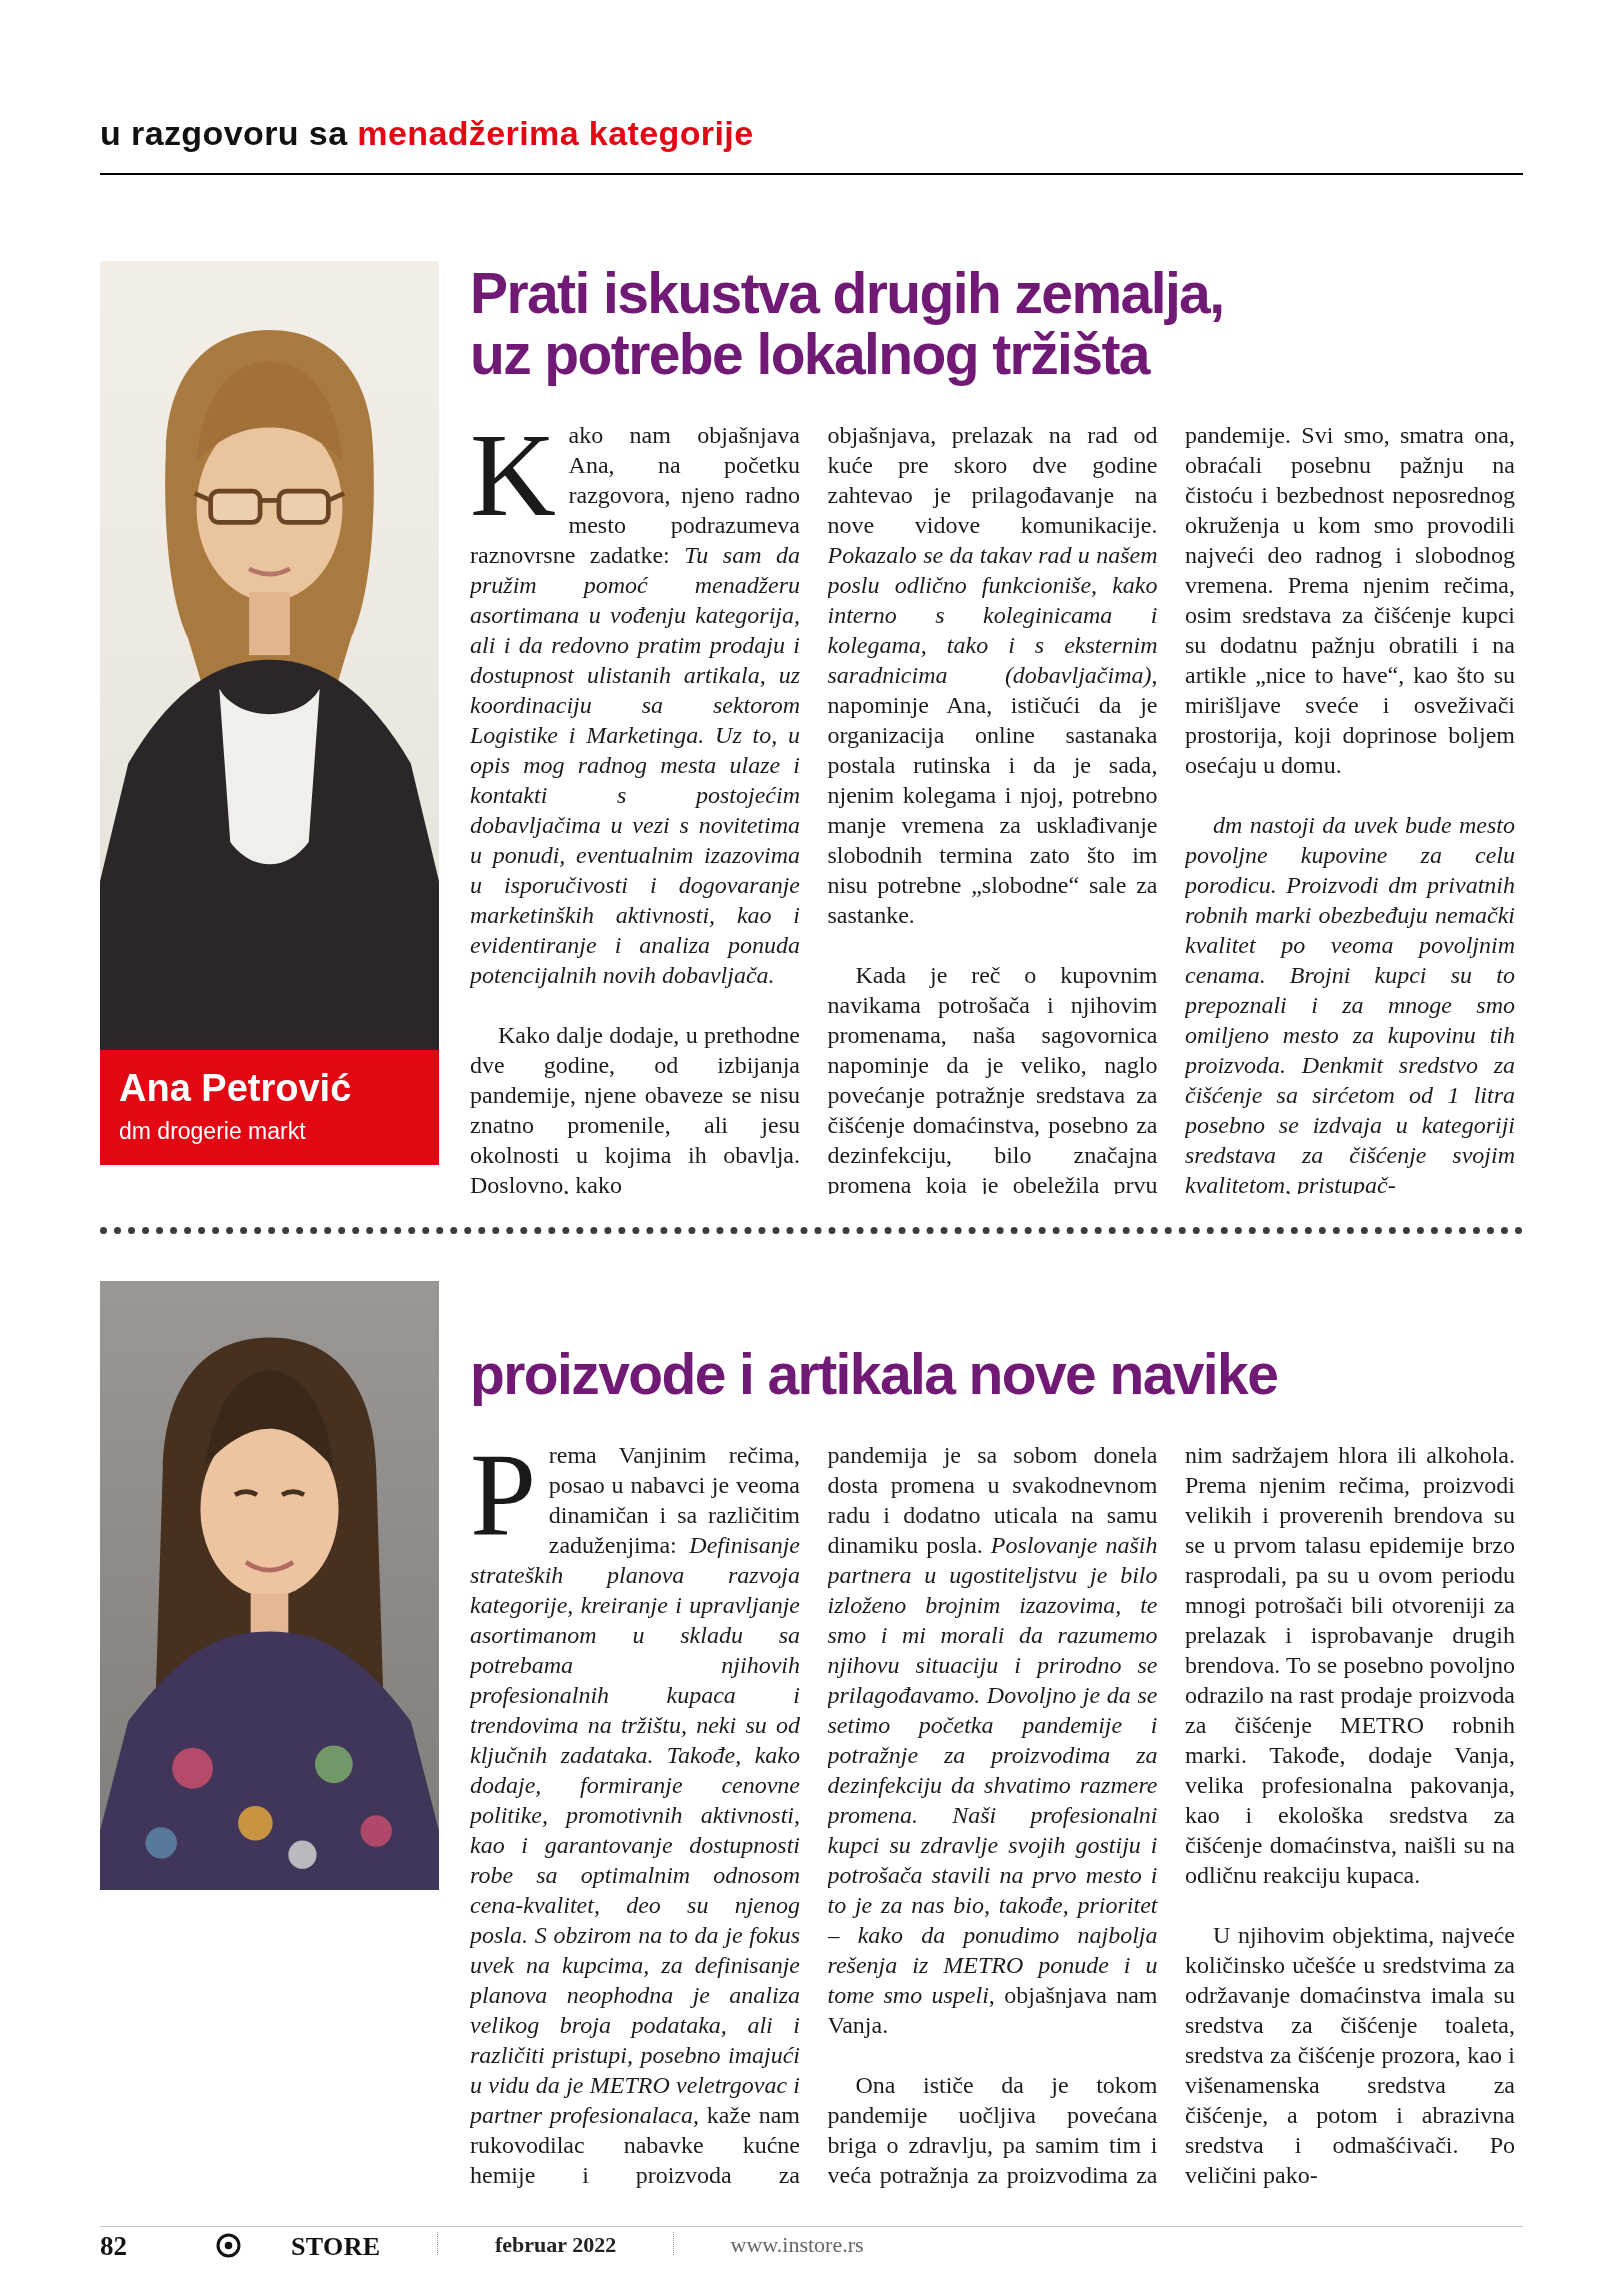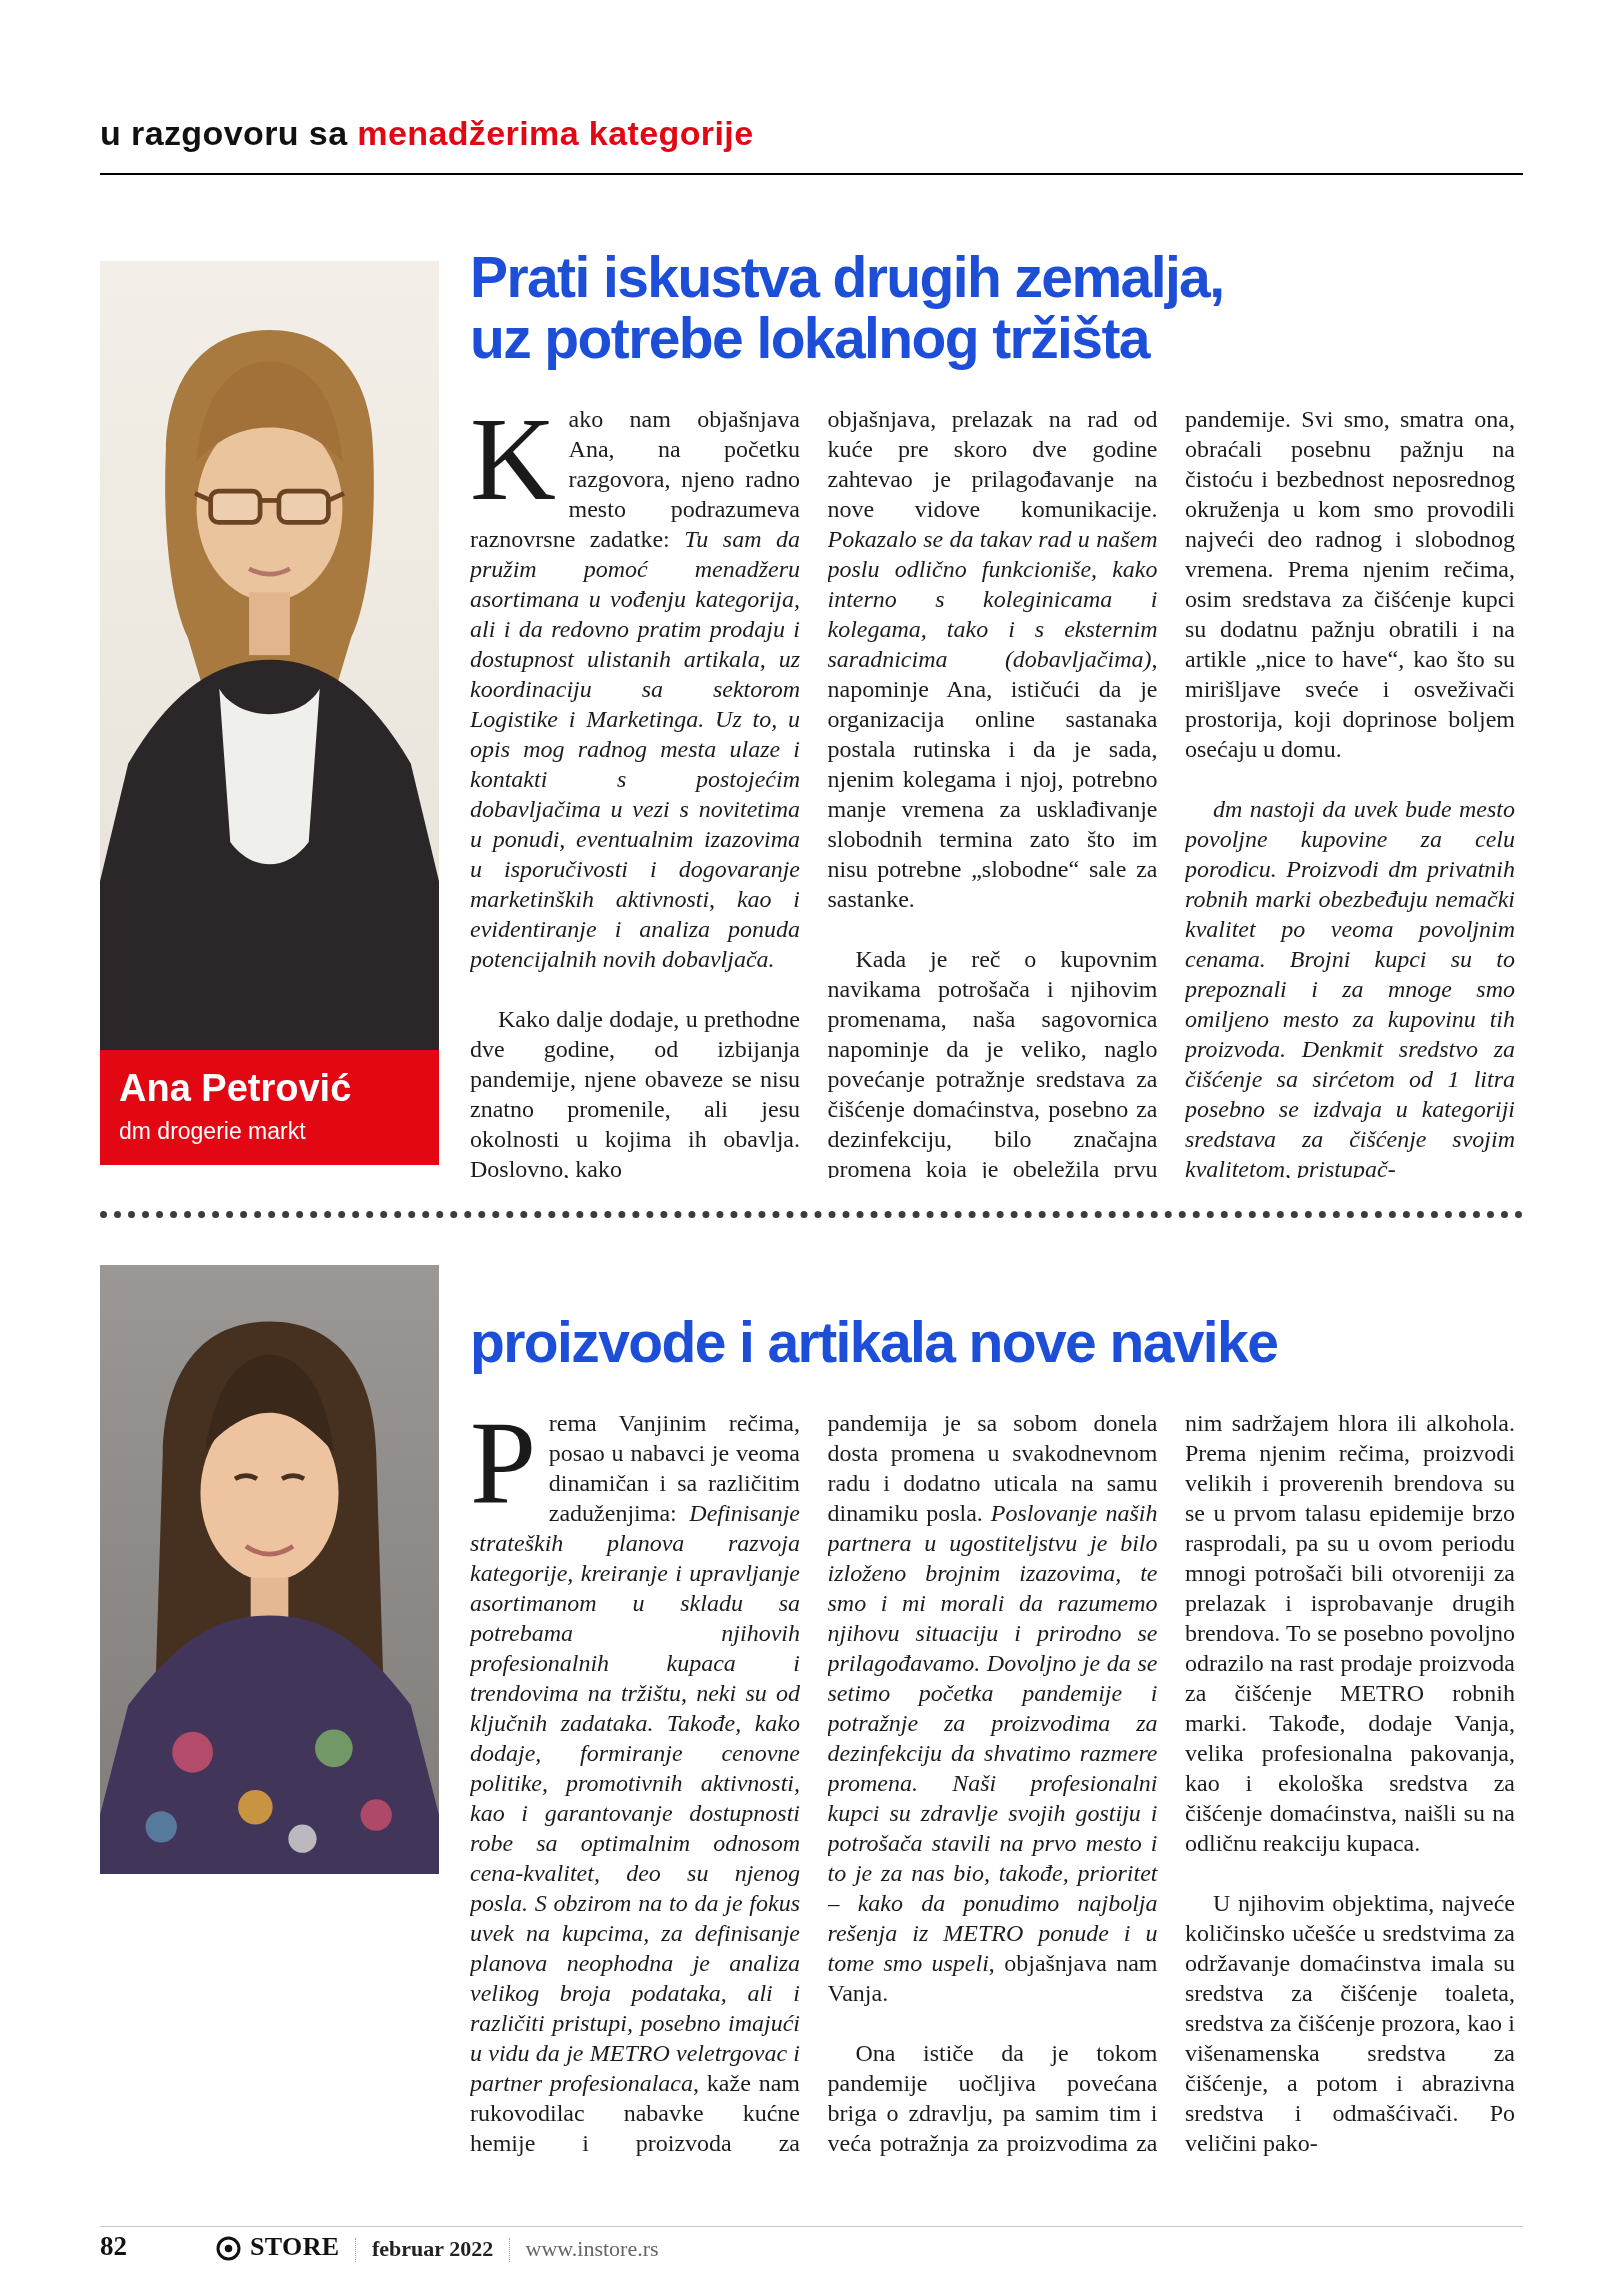--- a/index.html
+++ b/index.html
@@ -36,21 +36,21 @@
     font-family:"Liberation Sans", sans-serif;
     padding:17.3px 19px 20.4px;
   }
   .caption .name { font-size:38px; font-weight:bold; line-height:1.15; }
   .caption .org  { font-size:23px; margin-top:7.9px; line-height:1.15; }
 
   .content { flex:1; min-width:0; }
   .headline {
     font-family:"Liberation Sans", sans-serif;
     font-weight:800; font-size:57px; line-height:1.07;
-    letter-spacing:-1.6px; color:#1d4ed8;
+    letter-spacing:-1.6px; color:#701a75;margin-top:16px;
   }
   .cols { display:flex; gap:27.5px; margin-top:35px; }
   .col {
     width:330px; flex:0 0 330px;
     font-size:24px; line-height:30px;
     text-align:justify; overflow:hidden;
   }
   .cols-1 .col { height:774px; }
   .cols-2 .col { height:750px; }
   .para.new { text-indent:28px; margin-top:30px; }
@@ -69,21 +69,21 @@
 
   
   .footer {
     margin-top:auto;
     border-top:1.6px solid #c7c7c7;
     padding:4px 0 33px;
     display:flex; align-items:center;
     font-family:Liberation Serif, serif;
   }
   .pageno { font-size:27px; font-weight:bold; color:#111; }
-  .foot-cluster { display:flex; align-items:flex-end; margin-left:88px; }
+  .foot-cluster { display:flex; align-items:flex-start; margin-left:88px;gap:41px; }
   .logo { display:inline-flex; align-items:center; margin-right:7.9px; }
   .brand { font-size:26px; font-weight:bold; letter-spacing:0.4px; color:#111; }
   .foot-sep {
     display:inline-block; height:23.6px;
     border-left:1.6px dotted #9a9a9a; margin:0 15.7px;
   }
   .date { font-size:22px; font-weight:bold; color:#222; }
   .url  { font-size:22px; color:#666; }
 </style>
 </head>

